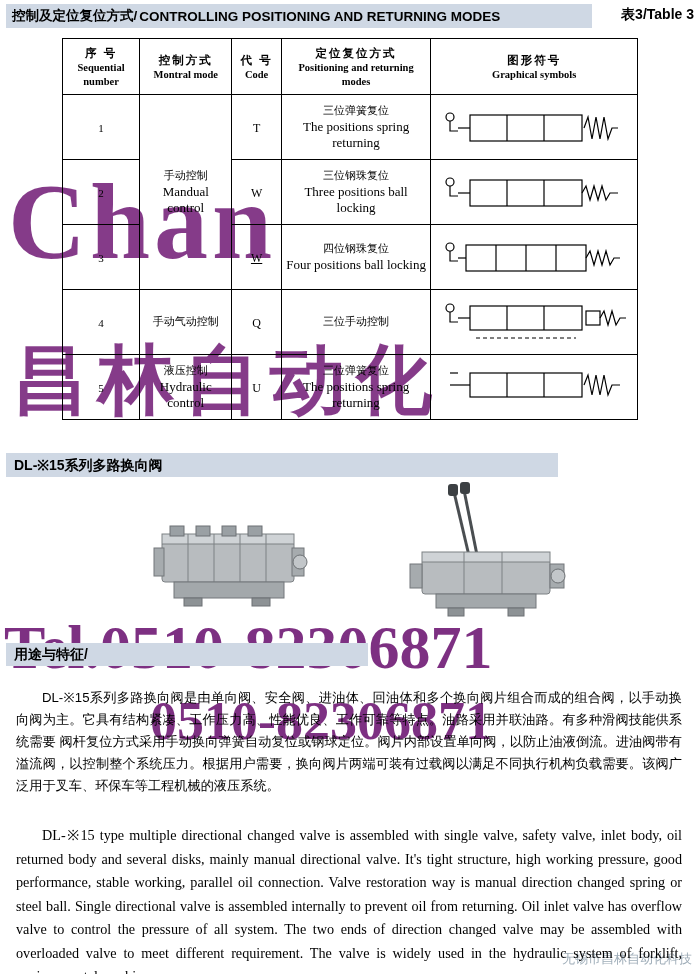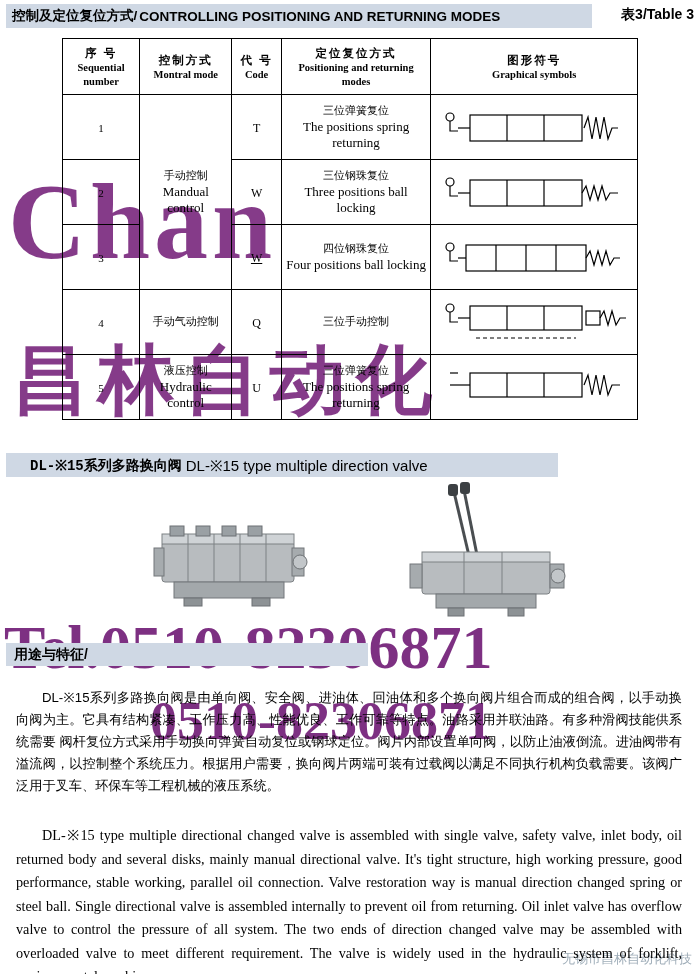--- a/index.html
+++ b/index.html
@@ -172,24 +172,24 @@
     top: 453px;
     left: 6px;
     width: 552px;
     height: 24px;
     background: #cfd8e4;
     z-index: 10;
     display: flex;
     align-items: center;
   }
   .sec2 .s-zh {
-    font-family: Liberation Mono, monospace;
+    font-family: Liberation Sans, sans-serif;
     font-weight: bold;
     font-size: 14px;
-    margin-left: 24px;
+    margin-left: 8px;
   }
   .sec2 .s-en {
     font-family: "Liberation Sans", sans-serif;
     font-size: 15px;
     margin-left: 4px;
   }
 
   
   .photos {
     position: absolute;
@@ -425,21 +425,20 @@
           <line x1="14" y1="16" x2="22" y2="16" stroke="#000" stroke-width="1.2"></line>
           <polyline points="148,28 152,18 156,38 160,18 164,38 168,18 172,38 176,28 184,28" fill="none" stroke="#000" stroke-width="1.2"></polyline>
         </svg>
       </td>
     </tr>
   </tbody>
 </table>
 
 <div class="sec2">
   <span class="s-zh">DL-※15系列多路换向阀</span>
-  <span class="s-en">DL-※15 type multiple direction valve</span>
 </div>
 
 <div class="photos">
   <svg class="valve-a" width="200" height="110" viewBox="0 0 200 110">
     <rect x="22" y="34" width="132" height="40" rx="3" fill="#b8bcbf" stroke="#7d8184"></rect>
     <rect x="22" y="26" width="132" height="10" fill="#cfd3d6" stroke="#7d8184"></rect>
     <rect x="30" y="18" width="14" height="10" fill="#9aa0a4" stroke="#6d7174"></rect>
     <rect x="56" y="18" width="14" height="10" fill="#9aa0a4" stroke="#6d7174"></rect>
     <rect x="82" y="18" width="14" height="10" fill="#9aa0a4" stroke="#6d7174"></rect>
     <rect x="108" y="18" width="14" height="10" fill="#9aa0a4" stroke="#6d7174"></rect>

